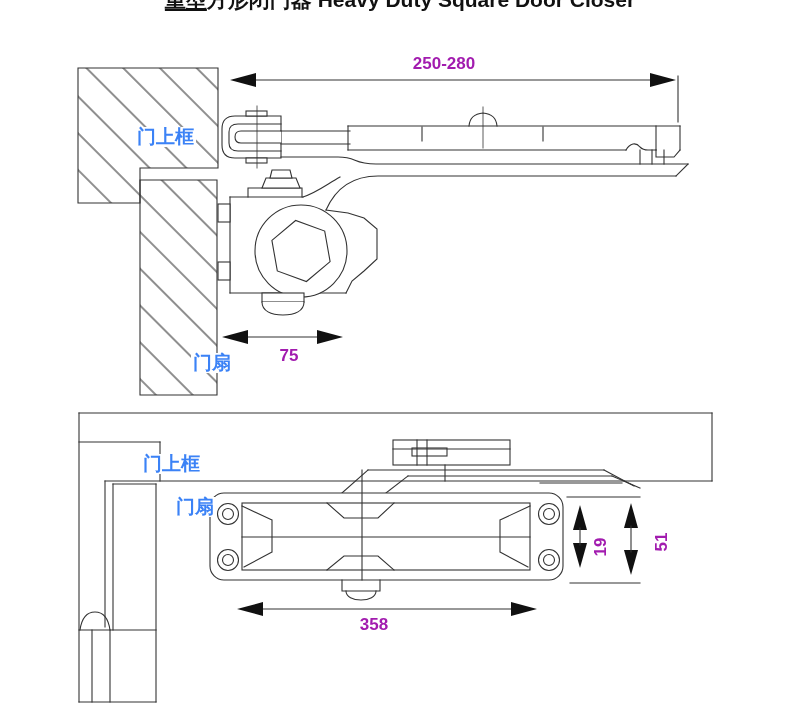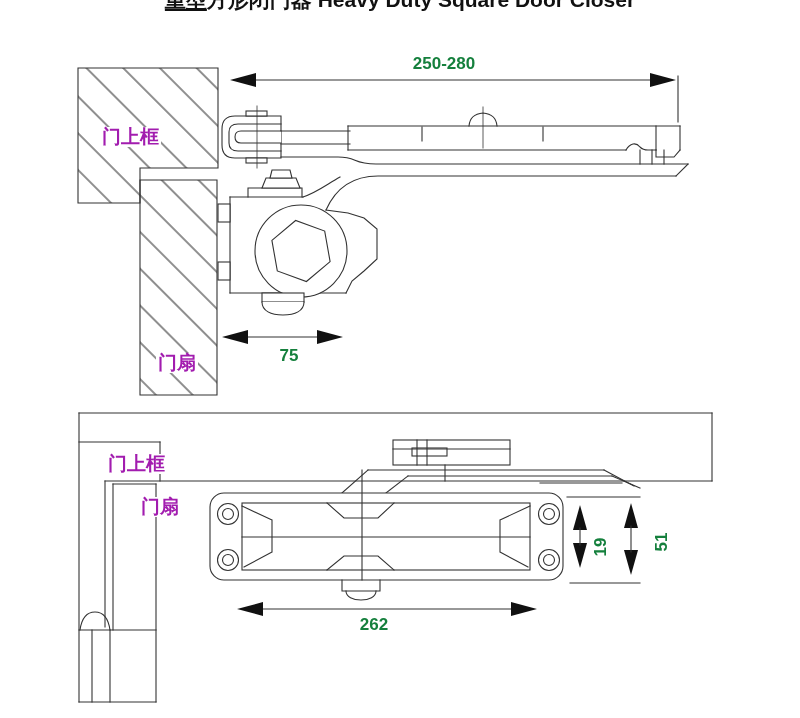--- a/index.html
+++ b/index.html
@@ -5,23 +5,23 @@
   html,body{margin:0;padding:0;background:#ffffff;}
   #stage{position:relative;width:800px;height:718px;background:#fff;overflow:hidden;
          font-family:"Liberation Sans", sans-serif;}
   svg{position:absolute;left:0;top:0;}
   svg path, svg line, svg polyline, svg rect, svg circle, svg ellipse, svg polygon{
     fill:none;stroke:#333;stroke-width:1.1;stroke-linecap:square;stroke-linejoin:miter;}
   svg .fw{fill:#ffffff;}
   svg .hatched{fill:url(#hatch);}
   svg .thin{stroke-width:0.8;}
   svg .arrow{fill:#111;stroke:none;}
-  .lbl{position:absolute;font-weight:bold;font-size:19px;color:#a21caf;line-height:20px;
-       background:#fff;padding:0 2px;white-space:nowrap;}
-  .dim{position:absolute;font-weight:bold;font-size:17px;color:#15803d;line-height:18px;
+  .lbl{position:absolute;font-weight:bold;font-size:19px;color:#3b82f6;line-height:20px;
+       background:#fff;padding:0 2px;white-space:nowrap;margin-left:35px;}
+  .dim{position:absolute;font-weight:bold;font-size:17px;color:#a21caf;line-height:18px;
        text-align:center;white-space:nowrap;}
   .dim.vert{width:28px;height:28px;line-height:28px;transform:rotate(-90deg);}
   #title{position:absolute;top:-14px;left:0;width:100%;text-align:center;font-weight:bold;
          font-size:21px;color:#111;white-space:nowrap;}
   #title .u{text-decoration:underline;}
 </style>
 </head>
 <body>
 
 <div id="stage">
@@ -199,17 +199,17 @@
 
   <div class="lbl" style="left:100px;top:127px;">门上框</div>
   <div class="lbl" style="left:156px;top:353px;">门扇</div>
 
   <div class="dim" style="left:404px;top:55px;width:80px;">250-280</div>
   <div class="dim" style="left:269px;top:347px;width:40px;">75</div>
 
   <div class="lbl" style="left:106px;top:454px;">门上框</div>
   <div class="lbl" style="left:139px;top:497px;">门扇</div>
 
-  <div class="dim" style="left:344px;top:616px;width:60px;">262</div>
+  <div class="dim" style="left:344px;top:616px;width:60px;">358</div>
   <div class="dim vert" style="left:587px;top:533px;">19</div>
   <div class="dim vert" style="left:648px;top:528px;">51</div>
 
 </div>
 
 </body></html>

